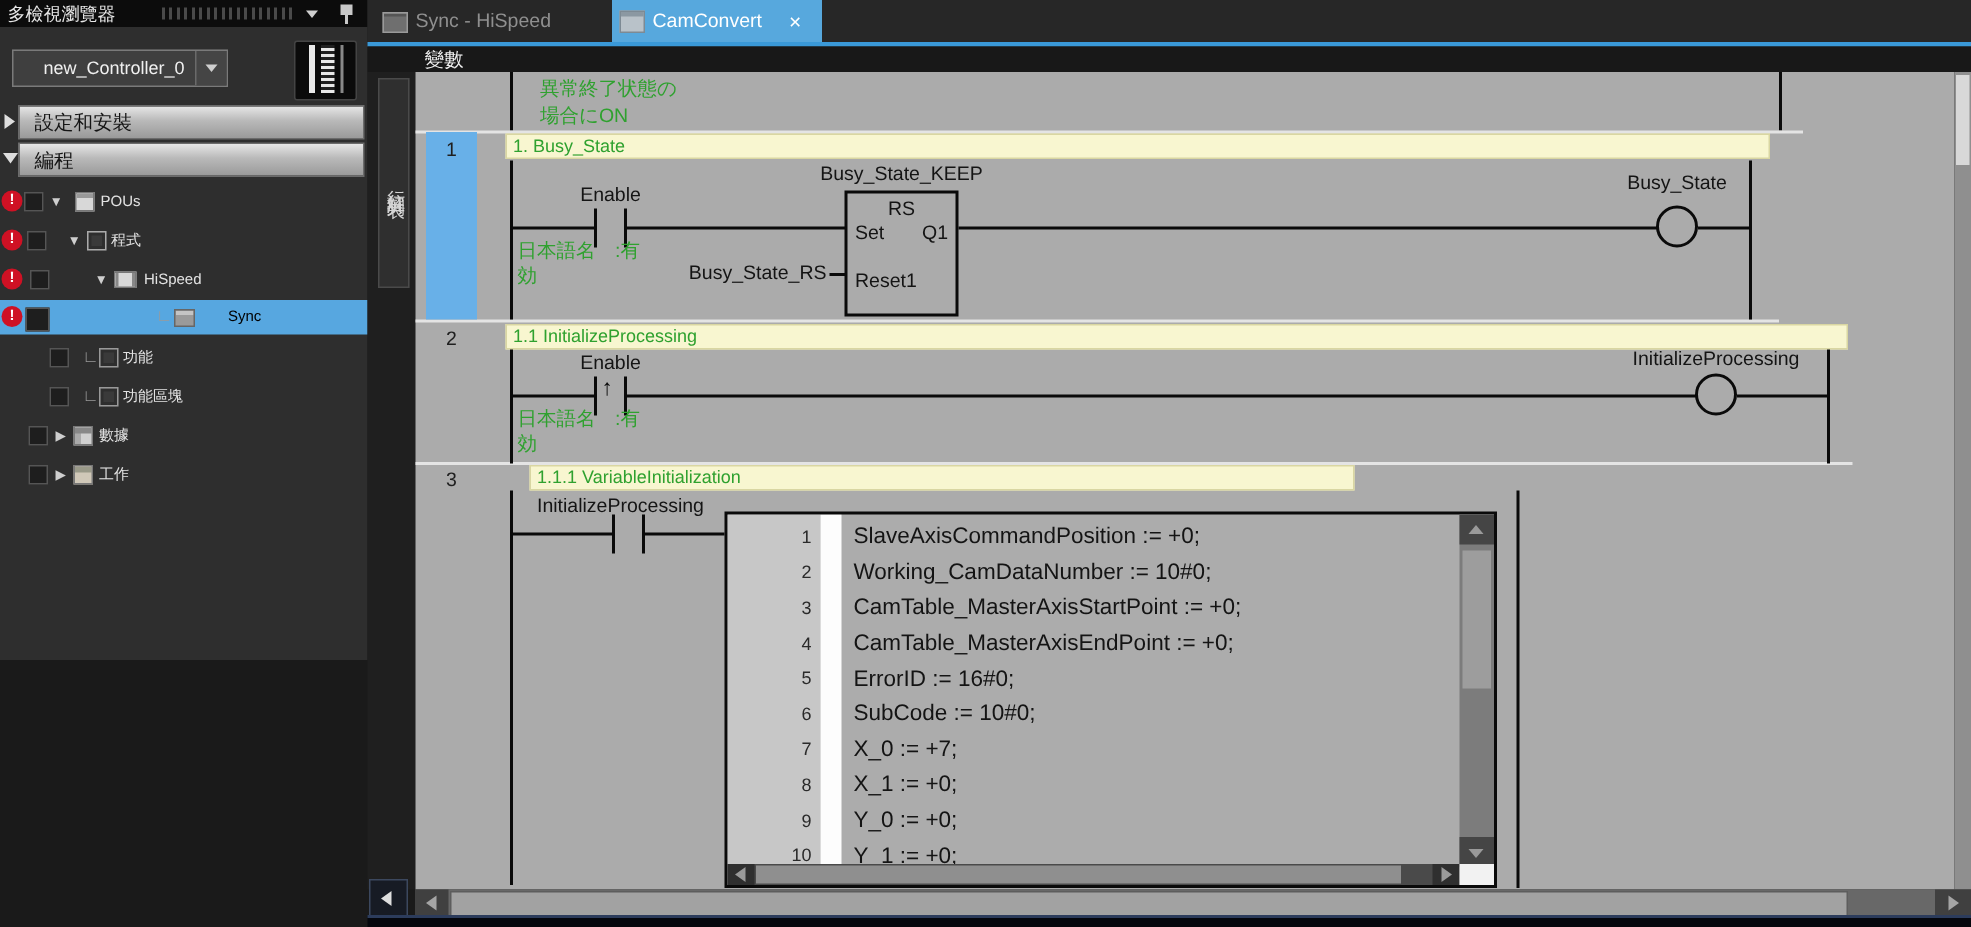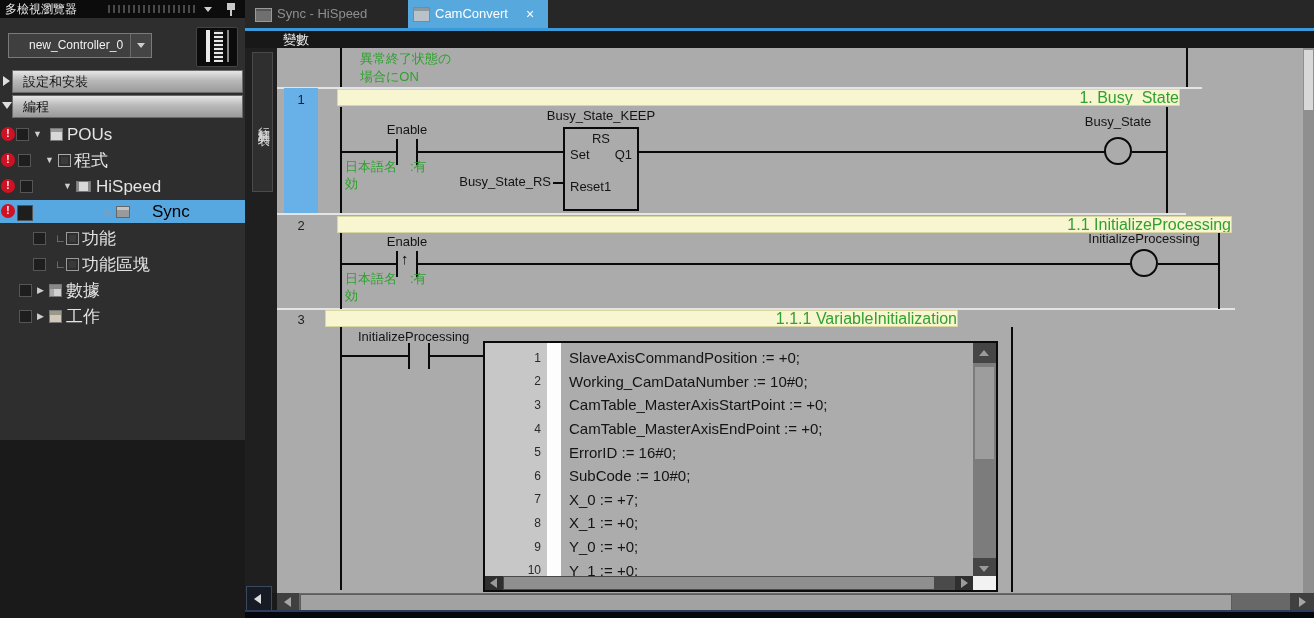--- a/index.html
+++ b/index.html
@@ -17,21 +17,21 @@
     box-sizing:border-box;color:#f0f0f0;font-size:12px;line-height:23px;padding-left:20px;}
   .sb-combo .arrowbox{position:absolute;right:0;top:0;width:20px;height:23px;border-left:1px solid #6a6a6a;background:#454545;}
   .devicon{position:absolute;left:196px;top:27px;width:40px;height:38px;background:#0b0b0b;border:1px solid #444;border-radius:2px;}
   .devicon .s1{position:absolute;left:9px;top:2px;width:4px;height:32px;background:#e9e9e9;}
   .devicon .s2{position:absolute;left:17px;top:2px;width:9px;height:32px;
     background:repeating-linear-gradient(0deg,#e9e9e9 0 2px,#222 2px 4px);}
   .devicon .s3{position:absolute;left:30px;top:2px;width:2px;height:32px;background:#888;}
   .accordion{position:absolute;left:12px;width:231px;height:23px;box-sizing:border-box;
     background:linear-gradient(#e6e6e6,#b9b9b9 45%,#9a9a9a);border:1px solid #6b6b6b;
     color:#141414;font-size:13px;line-height:21px;padding-left:10px;}
-  .tree-label{color:#e3e3e3;font-size:17px;position:absolute;line-height:21px;white-space:nowrap;}
+  .tree-label{color:#e3e3e3;font-size:10px;position:absolute;line-height:21px;white-space:nowrap;}
   .badge{position:absolute;left:1px;width:14px;height:14px;border-radius:50%;background:#cf1124;
     color:#fff;font-size:10px;font-weight:bold;text-align:center;line-height:14px;}
   .tsq{position:absolute;width:13px;height:13px;background:#1e1e1e;border:1px solid #555;box-sizing:border-box;}
   .texp{position:absolute;color:#cfcfcf;font-size:9px;line-height:21px;}
   .tcon{position:absolute;color:#9a9a9a;font-size:11px;line-height:21px;}
   .ticon{position:absolute;width:13px;height:13px;box-sizing:border-box;}
   .selrow{position:absolute;left:0;width:245px;height:23px;background:#57a7e0;}
   
   .tabbar{position:absolute;left:245px;top:0;width:1069px;height:28px;background:#272727;}
   .tab{position:absolute;top:0;height:28px;font-size:13px;line-height:28px;}
@@ -42,21 +42,21 @@
   .canvas{position:absolute;left:277px;top:48px;width:1026px;height:545px;background:#ababab;}
   .leftcol{position:absolute;left:245px;top:48px;width:32px;height:545px;background:#1f1f1f;}
   .sidetab{position:absolute;left:252px;top:52px;width:21px;height:140px;background:#2f2f2f;border:1px solid #4a4a4a;
     color:#d5d5d5;font-size:12px;writing-mode:vertical-rl;text-align:center;letter-spacing:2px;box-sizing:border-box;}
   .rightsb{position:absolute;left:1303px;top:48px;width:11px;height:545px;background:#8f8f8f;}
   .rightsb .thumb{position:absolute;left:1px;top:2px;width:9px;height:60px;background:#d8d8d8;}
   .gutter-num{position:absolute;width:34px;text-align:center;color:#1f1f1f;font-size:13px;}
   .selstrip{position:absolute;left:284px;top:88px;width:34px;height:125px;background:#68b0e8;}
   .sep{position:absolute;height:2px;background:#e4e4e4;}
   .ycomment{position:absolute;height:17px;background:#f8f6d0;border:1px solid #d9d6a2;box-sizing:border-box;
-    color:#2fa12f;font-size:16px;line-height:15px;padding-left:4px;white-space:nowrap;overflow:hidden;text-align:right;}
+    color:#2fa12f;font-size:12px;line-height:15px;padding-left:4px;white-space:nowrap;overflow:hidden;}
   .h{position:absolute;height:2px;background:#0a0a0a;}
   .v{position:absolute;width:2px;background:#0a0a0a;}
   .cbar{position:absolute;width:2px;height:26px;background:#0a0a0a;}
   .lbl{position:absolute;color:#141414;font-size:13px;white-space:nowrap;}
   .lblc{text-align:center;}
   .lblr{text-align:right;}
   .note{position:absolute;color:#2fa12f;font-size:13px;line-height:17px;width:94px;}
   .coil{position:absolute;width:28px;height:28px;border:2px solid #0a0a0a;border-radius:50%;box-sizing:border-box;}
   .fb{position:absolute;border:2px solid #0a0a0a;box-sizing:border-box;}
   .edge{position:absolute;color:#0a0a0a;font-size:15px;font-weight:bold;}
@@ -259,21 +259,21 @@
   <div class="cbar" style="left:416px;top:251px;"></div>
   <div class="edge" style="left:401px;top:250px;">↑</div>
   <div class="note" style="left:345px;top:270px;">日本語名　:有効</div>
   <div class="h" style="left:418px;top:263px;width:713px;"></div>
   <div class="lbl lblc" style="left:1059px;top:231px;width:170px;">InitializeProcessing</div>
   <div class="coil" style="left:1130px;top:249px;"></div>
   <div class="h" style="left:1158px;top:263px;width:62px;"></div>
   <div class="v" style="left:1218px;top:233px;height:76px;"></div>
 
   <div class="gutter-num" style="left:284px;top:312px;">3</div>
-  <div class="ycomment" style="left:325px;top:310px;width:633px;">
+  <div class="ycomment" style="left:353px;top:310px;width:550px;">
     <span>1.1.1 VariableInitialization</span>
   </div>
   <div class="v" style="left:340px;top:327px;height:263px;"></div>
   <div class="lbl" style="left:358px;top:329px;">InitializeProcessing</div>
   <div class="h" style="left:341px;top:355px;width:68px;"></div>
   <div class="cbar" style="left:408px;top:343px;"></div>
   <div class="cbar" style="left:428px;top:343px;"></div>
   <div class="h" style="left:430px;top:355px;width:54px;"></div>
   <div class="v" style="left:1011px;top:327px;height:265px;"></div>
 

